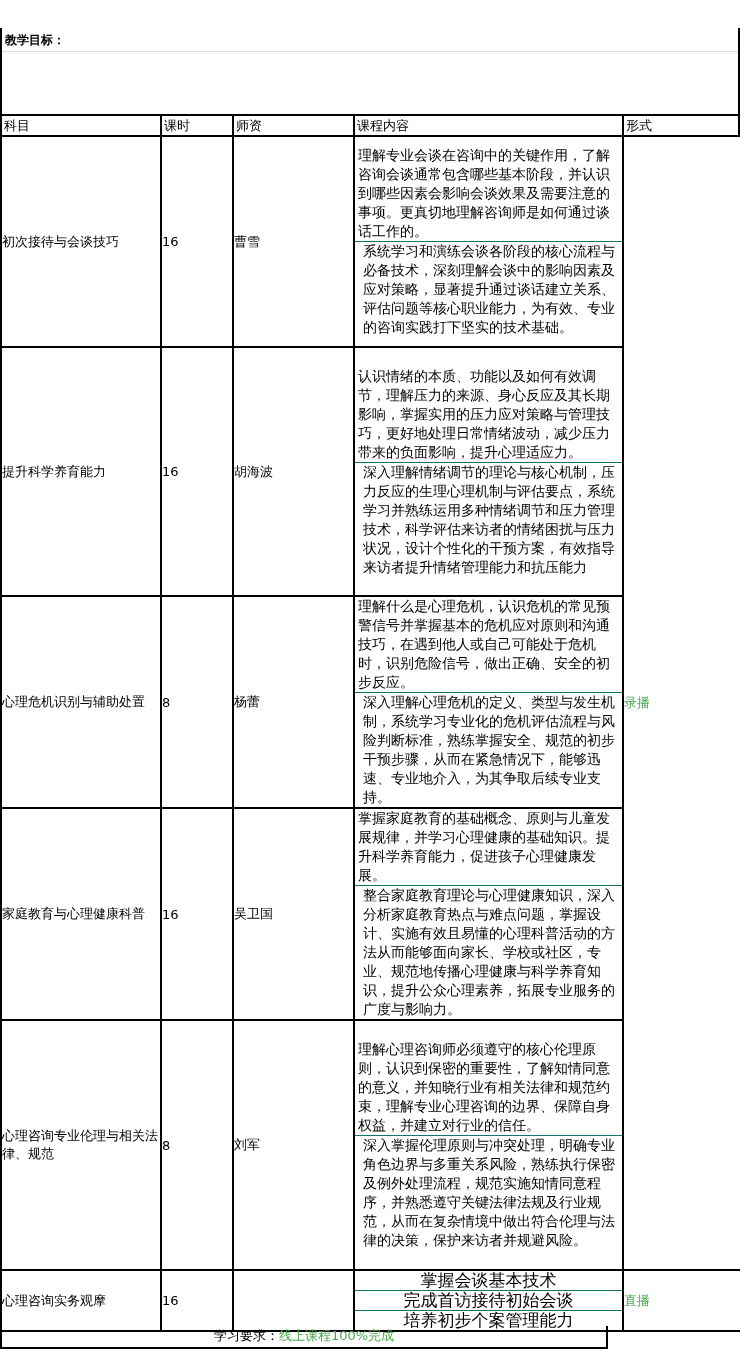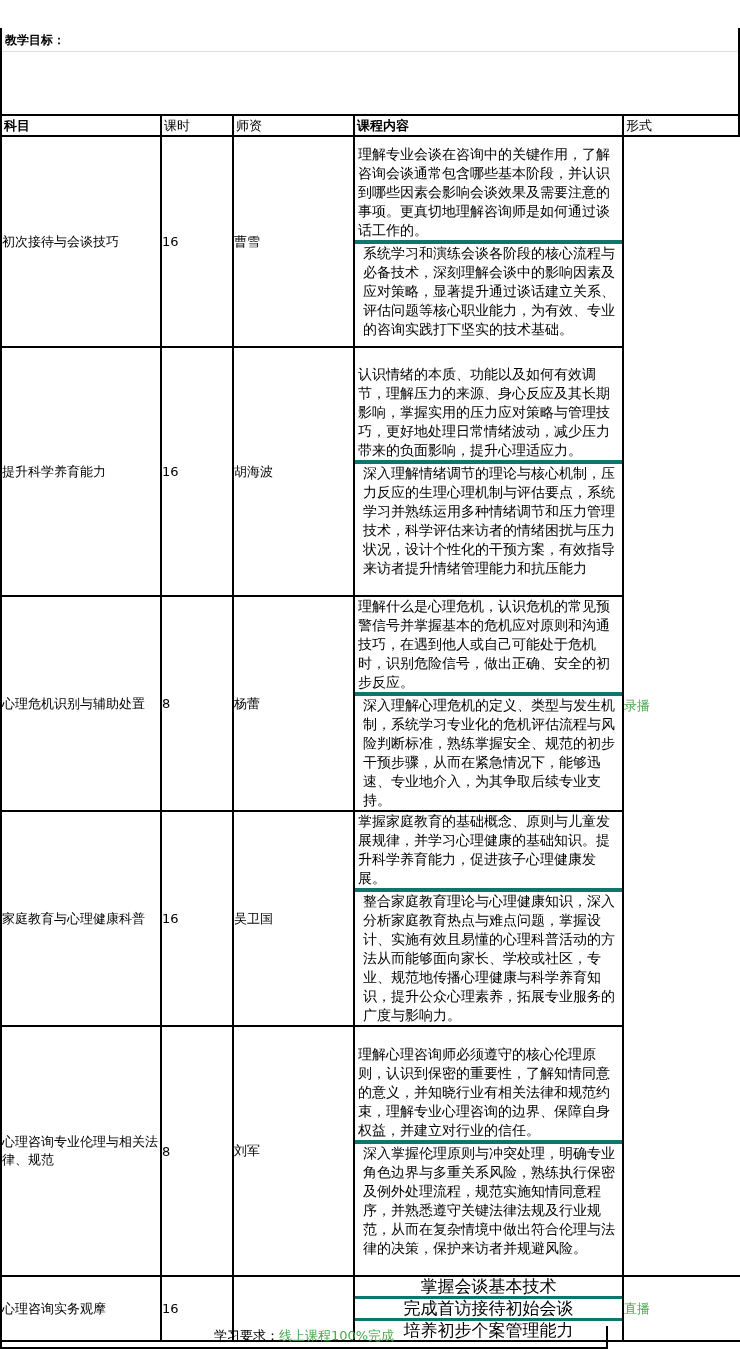--- a/index.html
+++ b/index.html
@@ -11,28 +11,28 @@
                  text-align: center; font-size: 13px; font-weight: bold; line-height: 18px; }
     .green { color: #4aa84f; font-weight: normal; }
     .goal-row { left: 0; top: 21px; width: 740px; height: 108px; border-left: 2px solid #000;
                 border-right: 2px solid #000; margin-top: 7px; }
     .goal-label { position: absolute; left: 3px; top: 4px; font-size: 12px; font-weight: bold; }
     .goal-sep { position: absolute; left: 0; right: 0; top: 23px; border-top: 1px solid #ddd; }
     .goal-text { position: absolute; left: 3px; top: 24px; right: 8px; font-size: 12px; line-height: 22px; }
     table.grid { position: absolute; left: 0; top: 114px; border-collapse: collapse; table-layout: fixed; width: 740px; }
     table.grid td { border: 2px solid #000; padding: 0; vertical-align: middle; font-size: 13px; }
     .hdr td { height: 19px; font-size: 13px; padding-left: 2px !important; vertical-align: middle; }
-    .hdr .b { font-weight: bold; margin-left: 24px; }
+    .hdr .b { font-weight: normal; margin-left: 24px; }
     .c-center { text-align: left; }
     .content-cell { padding: 0 !important; }
     .para { font-size: 14px; line-height: 19px; text-align: left; padding: 0 3px; }
     .para.left { text-align: left; }
-    .para + .para { border-top: 4px solid #0f766e; padding-left: 8px; }
+    .para + .para { border-top: 1px solid #0f766e; padding-left: 8px; }
     .mini { font-size: 17px; line-height: 19px; text-align: center; }
-    .mini + .mini { border-top: 3px solid #0f766e; }
+    .mini + .mini { border-top: 1px solid #0f766e; }
     .footer { left: 0; top: 1326px; width: 608px; height: 23px; border: 2px solid #000; border-top: none;
               text-align: center; font-size: 13px; line-height: 20px; }
   </style>
 </head>
 <body>
 
 <div class="sheet">
 
 
   <div class="box goal-row">

